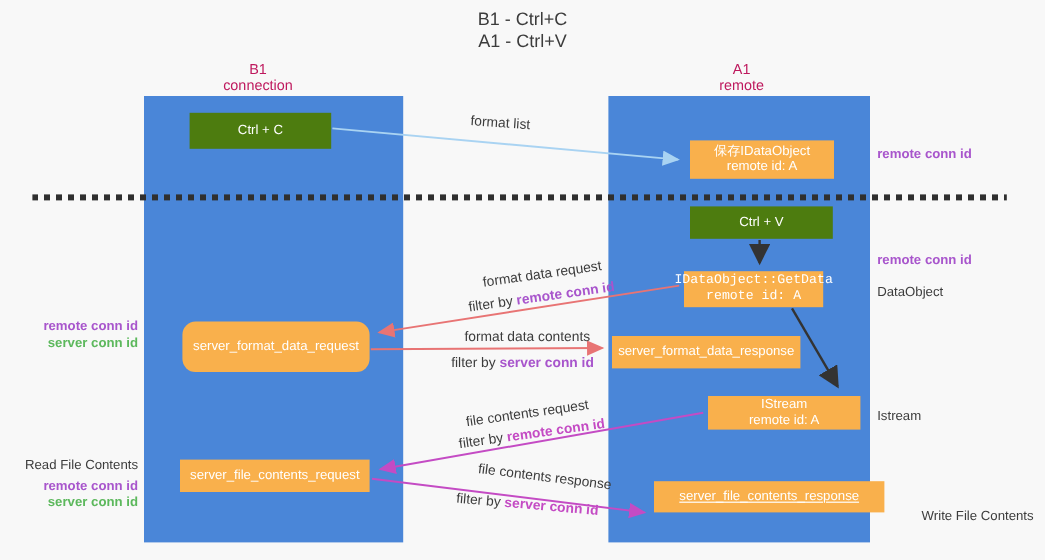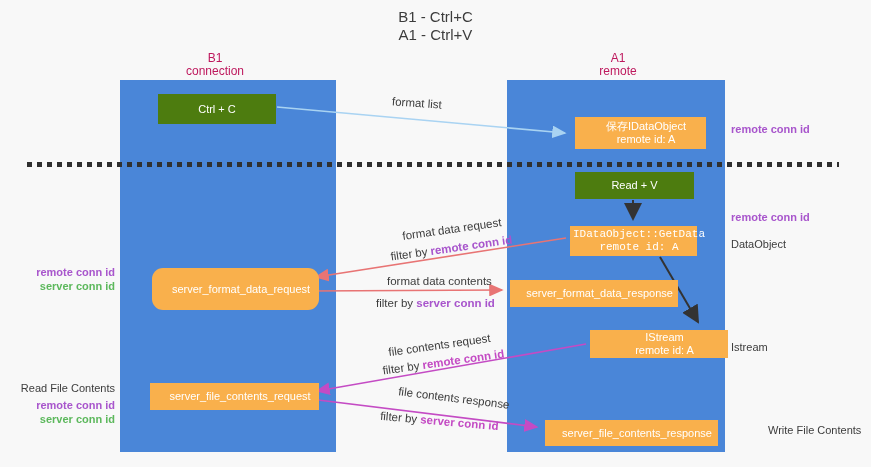--- a/index.html
+++ b/index.html
@@ -8,21 +8,21 @@
   .abs{position:absolute;}
   .title{left:0;right:0;top:8px;text-align:center;color:#3c3c3c;font-size:15px;line-height:18px;z-index:3;}
   .col-header{text-align:center;color:#be185d;font-size:12px;line-height:13px;z-index:3;}
   .column{background:#4a86d8;z-index:0;}
   .dashline{left:27px;top:162px;width:812px;height:5px;z-index:1;
     background:repeating-linear-gradient(90deg,#2f2f2f 0 5px,transparent 5px 10px);}
   svg.overlay{left:0;top:0;z-index:1;}
   .box{z-index:2;display:flex;flex-direction:column;align-items:center;justify-content:center;
        color:#ffffff;font-size:11px;line-height:13px;text-align:center;white-space:nowrap;}
   .green{background:#4d7c0f;}
-  .orange{background:#f9b04c;padding-left:11px;}
+  .orange{background:#f9b04c;}
   .lbl{z-index:2;font-size:11px;line-height:13px;white-space:nowrap;}
   .dark{color:#3c3c3c;}
   .purple{color:#a855cc;font-weight:bold;}
   .greentxt{color:#5cb85c;font-weight:bold;}
   .magenta{color:#c44bc4;font-weight:bold;}
   .arrowlbl{z-index:2;font-size:11.5px;color:#3c3c3c;white-space:nowrap;}
   .kw{font-weight:bold;}
   .kw.purple{color:#a855cc;}
   .kw.magenta{color:#c44bc4;}
   .rot-up{transform:rotate(-8deg);}
@@ -82,21 +82,21 @@
   <div class="abs box green" style="left:158px;top:94px;width:118px;height:30px;">
     <span>Ctrl + C</span>
   </div>
 
   <div class="abs box orange" style="left:575px;top:117px;width:120px;height:32px;">
     <span>保存IDataObject</span>
     <span>remote id: A</span>
   </div>
 
   <div class="abs box green" style="left:575px;top:172px;width:119px;height:27px;">
-    <span>Read + V</span>
+    <span>Ctrl + V</span>
   </div>
 
   <div class="abs box orange" style="left:570px;top:226px;width:116px;height:30px;font-family:Liberation Mono, monospace;">
     <span>IDataObject::GetData</span>
     <span>remote id: A</span>
   </div>
 
   <div class="abs box orange" style="left:590px;top:330px;width:127px;height:28px;">
     <span>IStream</span>
     <span>remote id: A</span>
@@ -107,21 +107,21 @@
   </div>
 
   <div class="abs box orange" style="left:510px;top:280px;width:157px;height:27px;">
     <span>server_format_data_response</span>
   </div>
 
   <div class="abs box orange" style="left:150px;top:383px;width:158px;height:27px;">
     <span>server_file_contents_request</span>
   </div>
 
-  <div class="abs box orange" style="left:545px;top:420px;width:162px;height:26px;">
+  <div class="abs box orange" style="left:545px;top:401px;width:192px;height:26px;text-decoration:underline;">
     <span>server_file_contents_response</span>
   </div>
 
   <div class="abs lbl purple" style="left:731px;top:123px;">remote conn id</div>
   <div class="abs lbl purple" style="left:731px;top:211px;">remote conn id</div>
   <div class="abs lbl dark" style="left:731px;top:238px;">DataObject</div>
   <div class="abs lbl dark" style="left:731px;top:341px;">Istream</div>
   <div class="abs lbl dark" style="left:734px;top:424px;margin-left:34px;">Write File Contents</div>
 
   <div class="abs lbl purple right-align" style="left:15px;top:266px;width:100px;">remote conn id</div>

